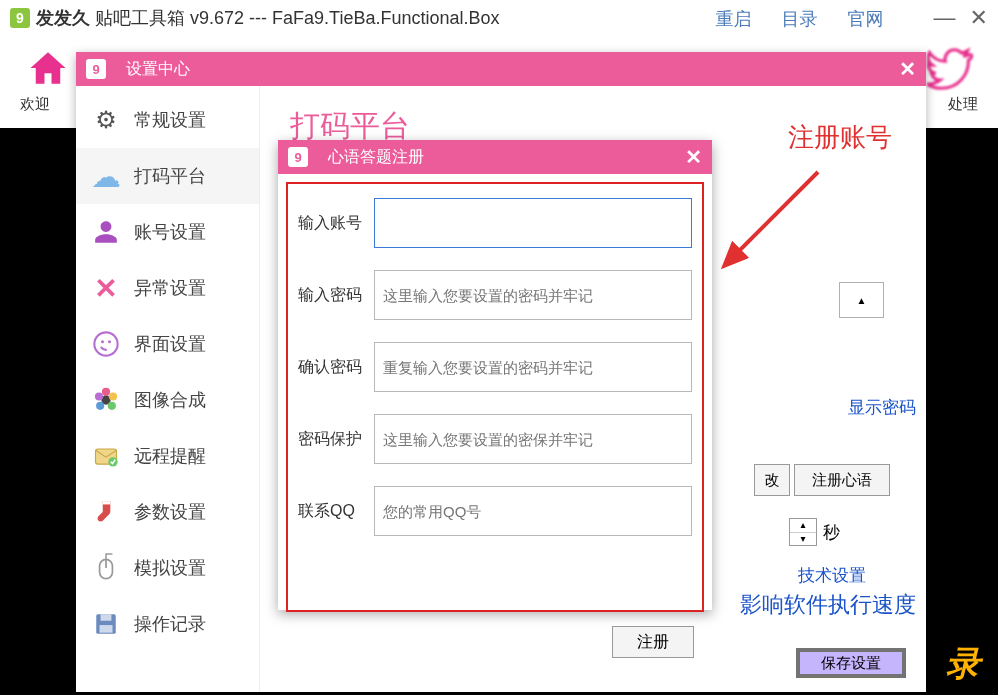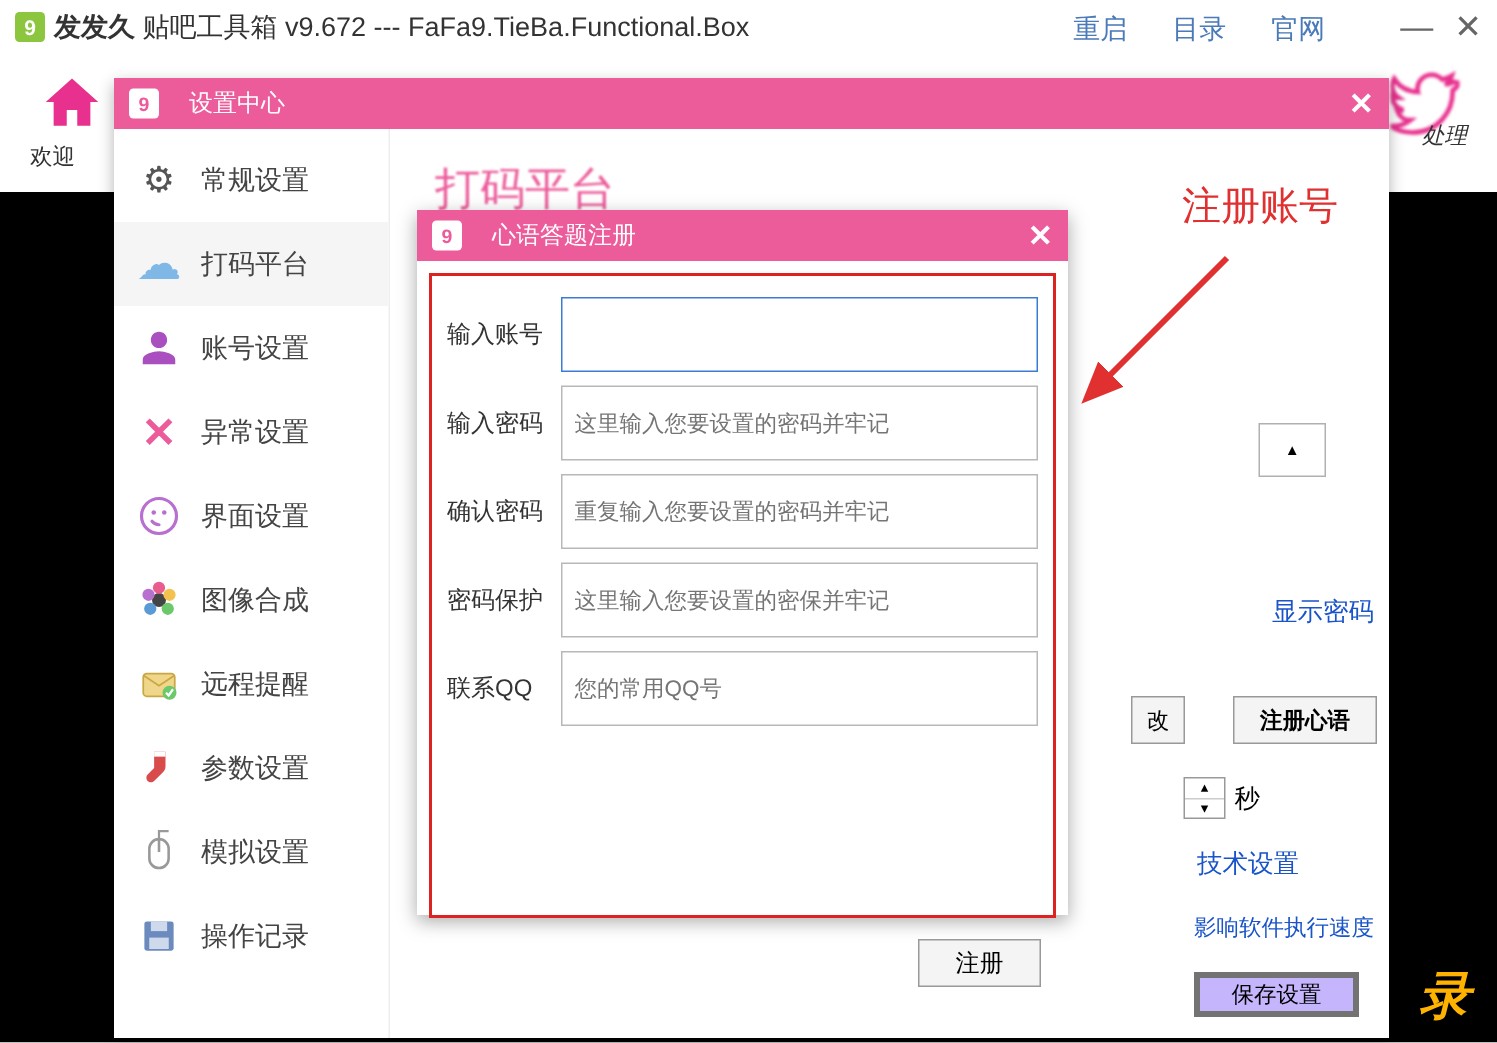--- a/index.html
+++ b/index.html
@@ -13,21 +13,21 @@
   .title-links a { color: #4a7ab8; font-size: 18px; text-decoration: none; }
   .win-btns { display: flex; gap: 14px; margin-left: 20px; color: #666; font-size: 22px; }
   .win-btns span { cursor: pointer; }
   
   
   .toolbar-bg { height: 80px; background: linear-gradient(#fff 0 60%, #fff 100%); position: relative; display:flex; align-items:flex-start; padding: 4px 20px 0 20px;}
   .tool-icon { width: 56px; height: 56px; display:flex; align-items:center; justify-content:center; }
   .tool-home { color:#e8318e; font-size:42px;}
   .tool-bird { color:#e8318e; font-size:42px; filter: blur(1px);}
   .toolbar-label-row { position:absolute; bottom:2px; left:20px; color:#333; font-size:15px;}
-  .toolbar-label-right { position:absolute; bottom:16px; right:20px; color:#333; font-size:15px;font-style:italic;}
+  .toolbar-label-right { position:absolute; bottom:2px; right:20px; color:#333; font-size:15px;}
   
   
   .dark-bg { position:absolute; top:128px; left:0; right:0; bottom:0; background:#000; }
   .orange-corner { position:absolute; bottom:8px; right:18px; color:#ffb300; font-size:34px; font-weight:bold; font-style:italic;}
   
   
   .dlg-settings { position:absolute; left:76px; top:52px; width:850px; height:640px; background:#fff; box-shadow:0 3px 10px rgba(0,0,0,0.3); }
   .dlg-hdr { background:#ec5c9b; height:34px; display:flex; align-items:center; padding:0 10px; color:#fff; }
   .dlg-hdr .hdr-logo { width:20px; height:20px; background:#fff; color:#ec5c9b; border-radius:3px; display:inline-flex; align-items:center; justify-content:center; font-weight:bold; margin-right:8px; font-size:13px;}
   .dlg-hdr .hdr-title { font-size:16px;margin-left:12px; }
@@ -50,33 +50,33 @@
   
   .content-pane { flex:1; position:relative; padding:20px 30px;}
   .content-title { font-size:30px; color:#ec5c9b; filter:blur(0.6px);}
   
   
   .rside-dd { position:absolute; top:196px; right:42px; width:45px; height:36px; border:1px solid #b0b0b0; background:#fff; display:flex; align-items:center; justify-content:center; font-size:14px;}
   .rside-dd .arrw { font-size:10px;}
   .rside-show { position:absolute; top:310px; right:10px; color:#1a54c9; font-size:17px; cursor:pointer;}
   .rside-gbtn, .rside-regbtn { position:absolute; top:378px; height:32px; border:1px solid #999; background:#f4f4f4; font-size:15px; display:flex; align-items:center; justify-content:center; cursor:pointer;}
   .rside-gbtn { right:136px; width:36px;}
-  .rside-regbtn { right:8px; width:96px;font-weight:bold;}
+  .rside-regbtn { right:36px; width:96px;}
   .rside-spin { position:absolute; top:432px; right:86px; display:flex; align-items:center; gap:6px; font-size:17px;}
   .rside-spin .spinbox { width:28px; height:28px; border:1px solid #999; display:flex; flex-direction:column; font-size:10px;}
   .rside-spin .spinbox span{flex:1; text-align:center; border-bottom:1px solid #ccc;}
   .rside-link1 { position:absolute; top:478px; right:60px; color:#1a54c9; font-size:17px;}
-  .rside-link2 { position:absolute; top:523px; right:10px; color:#1a54c9; font-size:15px;}
+  .rside-link2 { position:absolute; top:504px; right:10px; color:#1a54c9; font-size:22px;}
   .rside-savebtn { position:absolute; bottom:14px; right:20px; width:110px; height:30px; border:4px solid #737373; background:#c4b5fd; font-size:15px; display:flex; align-items:center; justify-content:center; cursor:pointer;}
   
   
   .dlg-reg { position:absolute; left:278px; top:140px; width:434px; height:470px; background:#fff; box-shadow:0 4px 12px rgba(0,0,0,0.35);}
   .reg-body { padding:0; height:calc(100% - 34px);}
   .reg-redbox { margin:8px; border:2px solid #d22; padding:14px 10px 10px 10px; height:430px;}
-  .reg-row { display:flex; align-items:center; margin-bottom:9px;}
+  .reg-row { display:flex; align-items:center; margin-bottom:22px;}
   .reg-lbl { width:76px; font-size:16px; color:#333;}
   .reg-inp { flex:1; height:50px; border:1px solid #b8b8b8; padding:0 8px; font-size:15px; color:#6d28d9;}
   .reg-inp.focus { border:1px solid #3b7bd6;}
   .reg-note { color:#1a2fd6; font-size:15px; line-height:1.5; text-decoration:underline; letter-spacing:0.2px;}
   .reg-btn-row { display:flex; justify-content:flex-end; padding:6px 18px 0 0;}
   .reg-btn { width:82px; height:32px; border:1px solid #999; background:#f4f4f4; font-size:16px; cursor:pointer;}
   
   
   .annot-label { position:absolute; left:788px; top:120px; color:#e03030; font-size:26px; font-weight:500;}
   .annot-arrow { position:absolute; left:720px; top:160px; pointer-events:none;}

